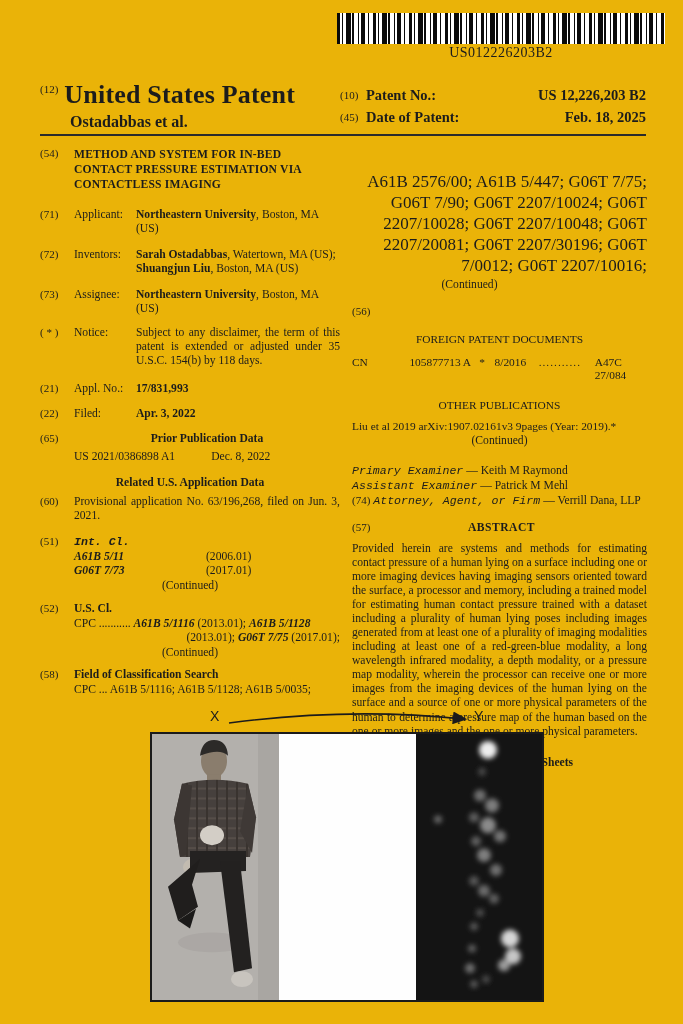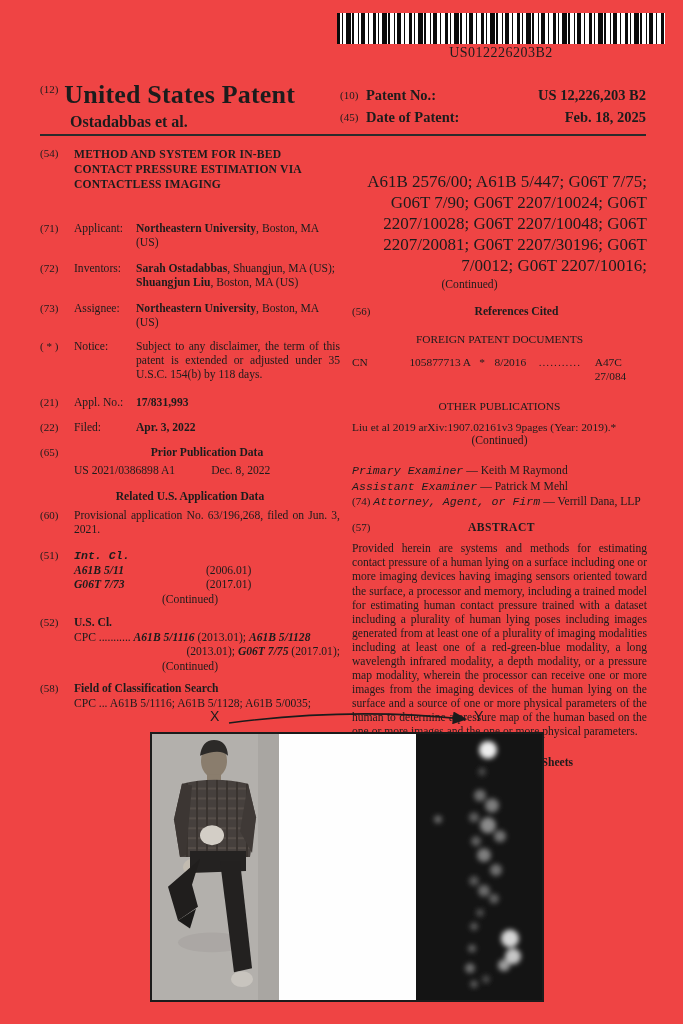--- a/index.html
+++ b/index.html
@@ -1,19 +1,19 @@
 <!DOCTYPE html>
 <html><head>
 <meta charset="utf-8">
 <style>
   * { margin:0; padding:0; box-sizing:border-box; }
   html,body { background:#e8e8e8; }
   .page {
     position:relative; width:683px; height:1024px; margin:0 auto;
-    background:#ef4444; overflow:hidden;
+    background:#eab308; overflow:hidden;
     font-family:"Liberation Serif", serif; color:#1c1c1c;
   }
   
   .barcode-wrap { position:absolute; left:336px; top:13px; width:330px; text-align:center; }
   .barcode-bars {
     height:31px; width:328px; margin:0 auto;
     background:repeating-linear-gradient(90deg,
       #0a0a0a 0 3px, #fff 3px 5px, #0a0a0a 5px 6px, #fff 6px 9px,
       #0a0a0a 9px 14px, #fff 14px 15px, #0a0a0a 15px 17px, #fff 17px 21px,
       #0a0a0a 21px 22px, #fff 22px 24px, #0a0a0a 24px 28px, #fff 28px 31px,
@@ -37,21 +37,21 @@
   .col-left { left:40px; width:300px; }
   .col-right { left:352px; width:295px; }
   .field { display:grid; grid-template-columns:34px 1fr; margin-bottom:12px; }
   .field3 { display:grid; grid-template-columns:34px 62px 1fr; margin-bottom:12px; }
   .fnum { font-size:11px; }
   .b { font-weight:bold; }
   .bi { font-weight:bold; font-style:italic; }
   .it { font-style:italic;font-family:Liberation Mono, monospace; }
   .just { text-align:justify; }
   .ctr { text-align:center; }
-  .title54 { font-weight:bold; letter-spacing:.2px; line-height:1.3; margin-bottom:16px; }
+  .title54 { font-weight:bold; letter-spacing:.2px; line-height:1.3; margin-bottom:2px; }
   .mb10 { margin-bottom:10px; } .mb14 { margin-bottom:14px; }
   .pubrow { display:flex; margin:4px 0 0 34px; }
   .pubrow .pd { margin-left:36px; }
   .intcl-row { display:flex; margin-left:34px; }
   .intcl-row .yr { margin-left:56px; }
   .cpc-l1 { margin-left:34px; }
   .cpc-l2 { text-align:right; }
   .cont-c { text-align:center; margin-top:1px; }
   
   .cls-lines { text-align:right; font-size:17px; line-height:1.24;margin-top:24px; }
@@ -118,21 +118,21 @@
 
     <div class="field3">
       <span class="fnum">(71)</span>
       <span>Applicant:</span>
       <span><span class="b">Northeastern University</span><span>, Boston, MA (US)</span></span>
     </div>
 
     <div class="field3">
       <span class="fnum">(72)</span>
       <span>Inventors:</span>
-      <span><span class="b">Sarah Ostadabbas</span><span>, Shuangjun, MA (US); </span><span class="b">Shuangjun Liu</span><span>, Boston, MA (US)</span></span>
+      <span><span class="b">Sarah Ostadabbas</span><span>, Watertown, MA (US); </span><span class="b">Shuangjun Liu</span><span>, Boston, MA (US)</span></span>
     </div>
 
     <div class="field3 mb10">
       <span class="fnum">(73)</span>
       <span>Assignee:</span>
       <span><span class="b">Northeastern University</span><span>, Boston, MA (US)</span></span>
     </div>
 
     <div class="field3 mb14">
       <span class="fnum">( * )</span>
@@ -211,21 +211,20 @@
       <div>A61B 2576/00; A61B 5/447; G06T 7/75;</div>
       <div>G06T 7/90; G06T 2207/10024; G06T</div>
       <div>2207/10028; G06T 2207/10048; G06T</div>
       <div>2207/20081; G06T 2207/30196; G06T</div>
       <div>7/0012; G06T 2207/10016;</div>
     </div>
     <div class="ctr" style="margin:2px 60px 13px 0">(Continued)</div>
 
     <div class="field" style="margin-bottom:14px">
       <span class="fnum">(56)</span>
-      <span class="b ctr">References Cited</span>
     </div>
 
     <div class="ctr" style="margin-bottom:9px; font-size:11.4px">FOREIGN PATENT DOCUMENTS</div>
 
     <div class="frgn-row">
       <span class="c1">CN</span>
       <span class="c2">105877713 A</span>
       <span class="c3">*</span>
       <span class="c4">8/2016</span>
       <span class="c5">...........</span>

